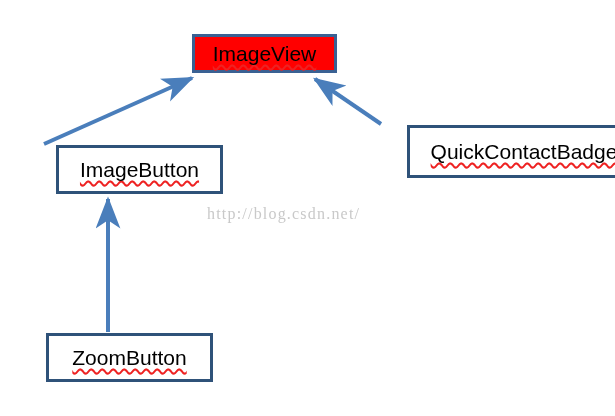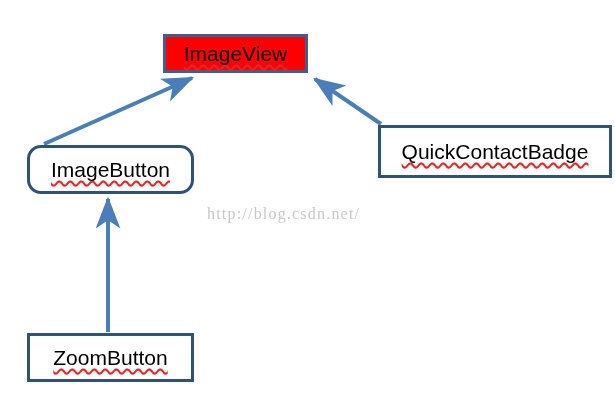--- a/index.html
+++ b/index.html
@@ -25,20 +25,21 @@
     pointer-events: none;
   }
   .node {
     position: absolute;
     box-sizing: border-box;
     border: 3px solid #2f5279;
     display: flex;
     align-items: center;
     justify-content: center;
     background: #ffffff;
+    margin-left: 29px;
   }
   .node-label {
     font-size: 21px;
     line-height: 1;
     color: #000000;
     white-space: nowrap;
     text-decoration: underline wavy #ee2222;
     text-decoration-skip-ink: none;
     text-underline-offset: 3px;
   }
@@ -53,30 +54,29 @@
     left: 163px;
     top: 34px;
     width: 145px;
     height: 39px;
   }
   #node-imagebutton {
     left: 27px;
     top: 145px;
     width: 167px;
     height: 49px;
-    border-radius: 14px;
   }
   #node-quickcontactbadge {
     left: 378px;
     top: 125px;
     width: 234px;
     height: 53px;
   }
   #node-zoombutton {
-    left: 27px;
+    left: 17px;
     top: 333px;
     width: 167px;
     height: 49px;
   }
   #watermark {
     position: absolute;
     left: 207px;
     top: 205px;
     font-family: "Liberation Serif", serif;
     font-size: 16px;

